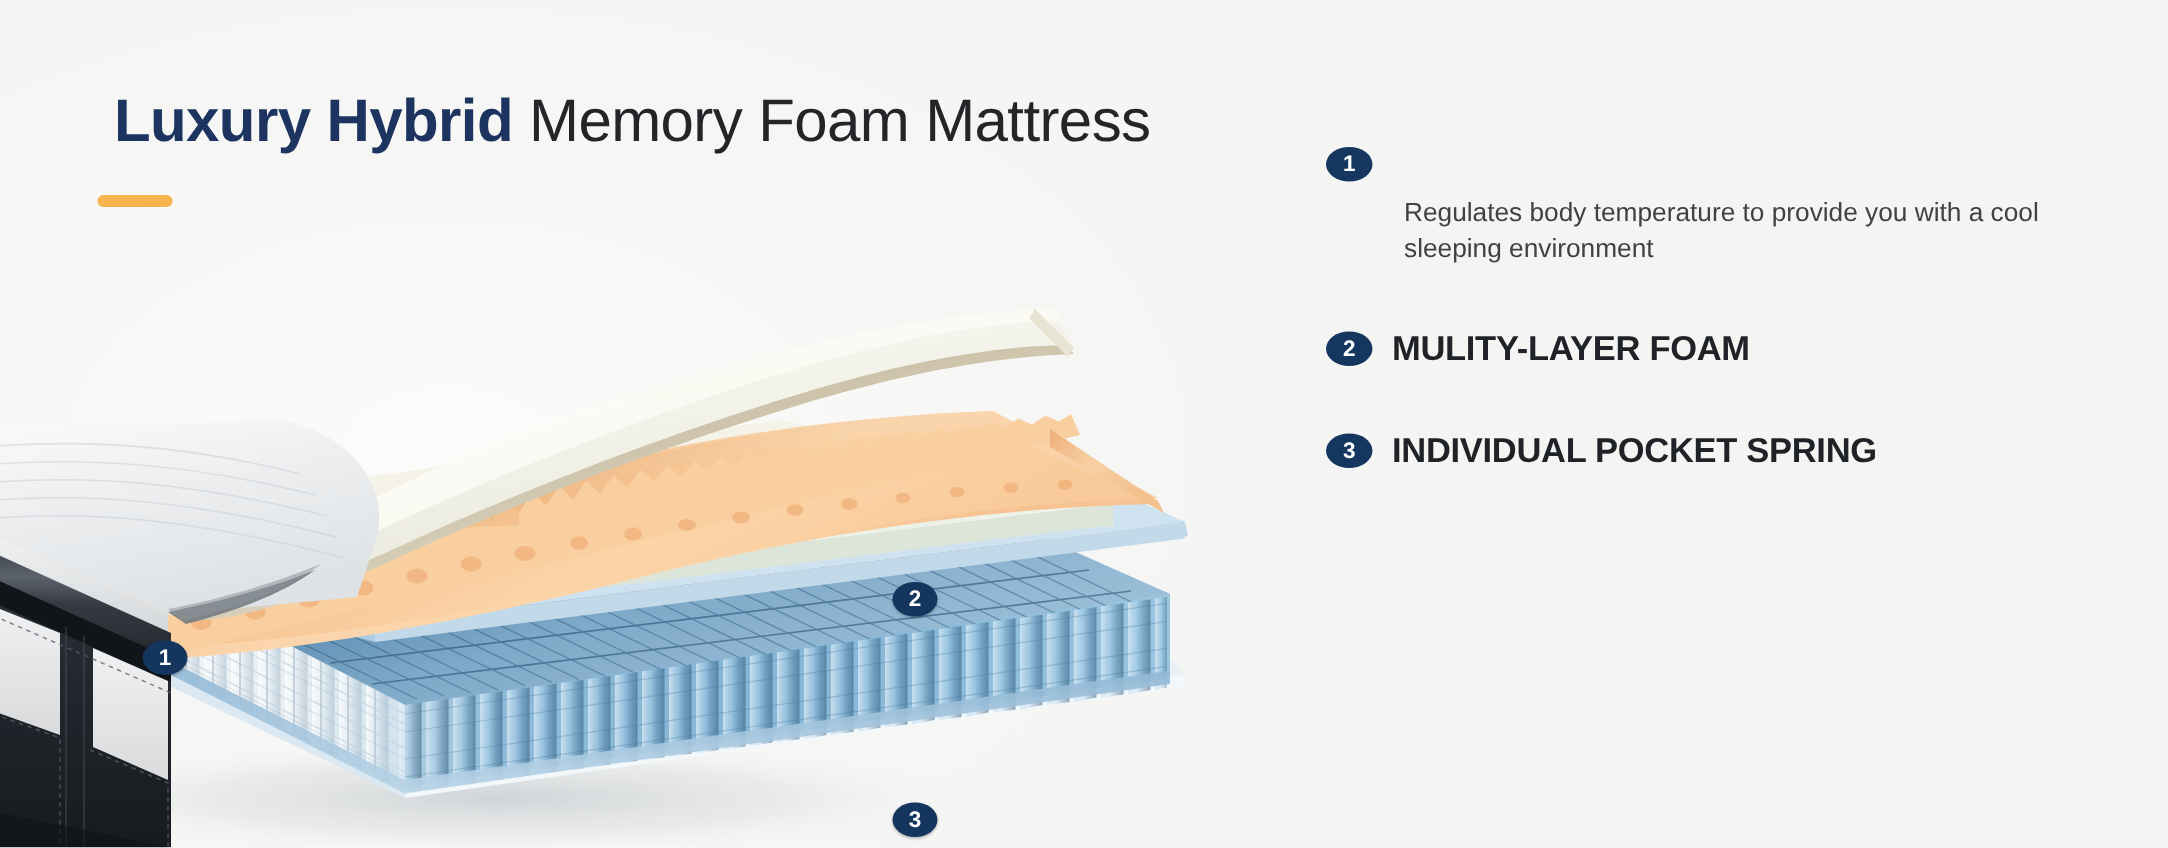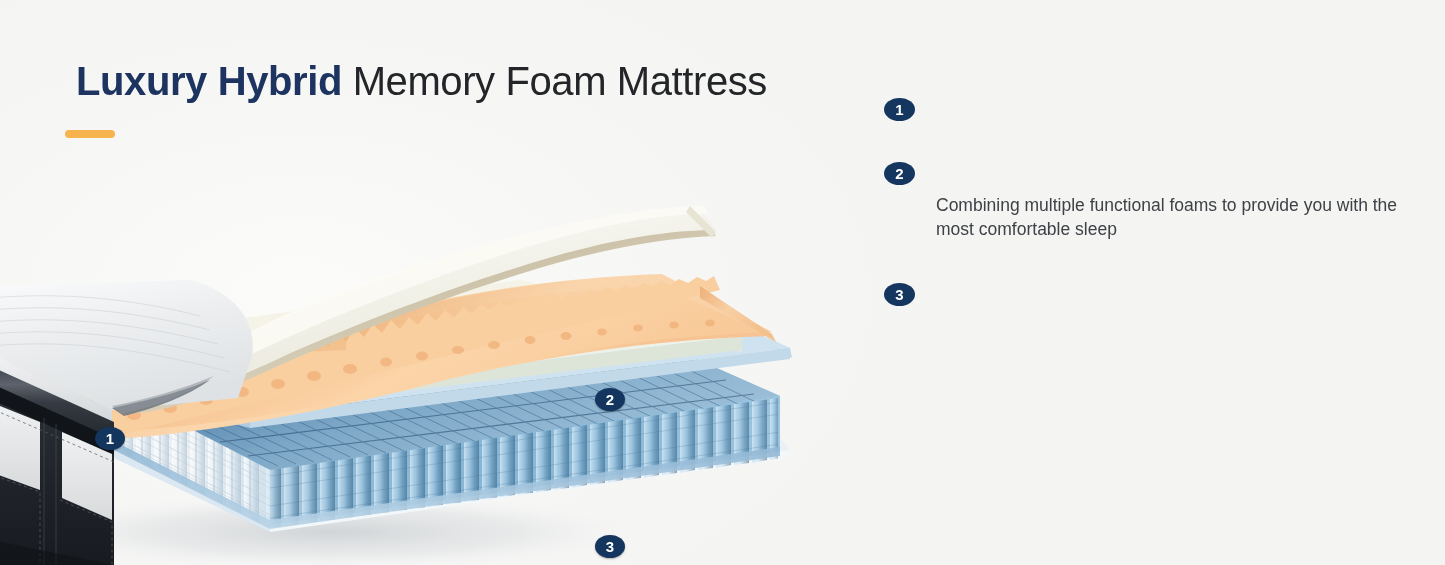--- a/index.html
+++ b/index.html
@@ -514,29 +514,31 @@
     <div class="badge-art" id="badge-foam">2</div>
     <div class="badge-art" id="badge-spring">3</div>
   </div>
 
   <div id="features">
 
     <div class="feature">
       <div class="head">
         <div class="badge-sm">1</div>
       </div>
+      <div class="desc">Regulates body temperature to provide you with a cool sleeping environment</div>
     </div>
 
     <div class="feature">
       <div class="head">
         <div class="badge-sm">2</div>
+        <div class="title">MULITY-LAYER FOAM</div>
       </div>
-      <div class="desc">Combining multiple functional foams to provide you with the most comfortable sleep</div>
     </div>
 
     <div class="feature">
       <div class="head">
         <div class="badge-sm">3</div>
+        <div class="title">INDIVIDUAL POCKET SPRING</div>
       </div>
     </div>
 
   </div>
 </div>
 
 </body></html>

